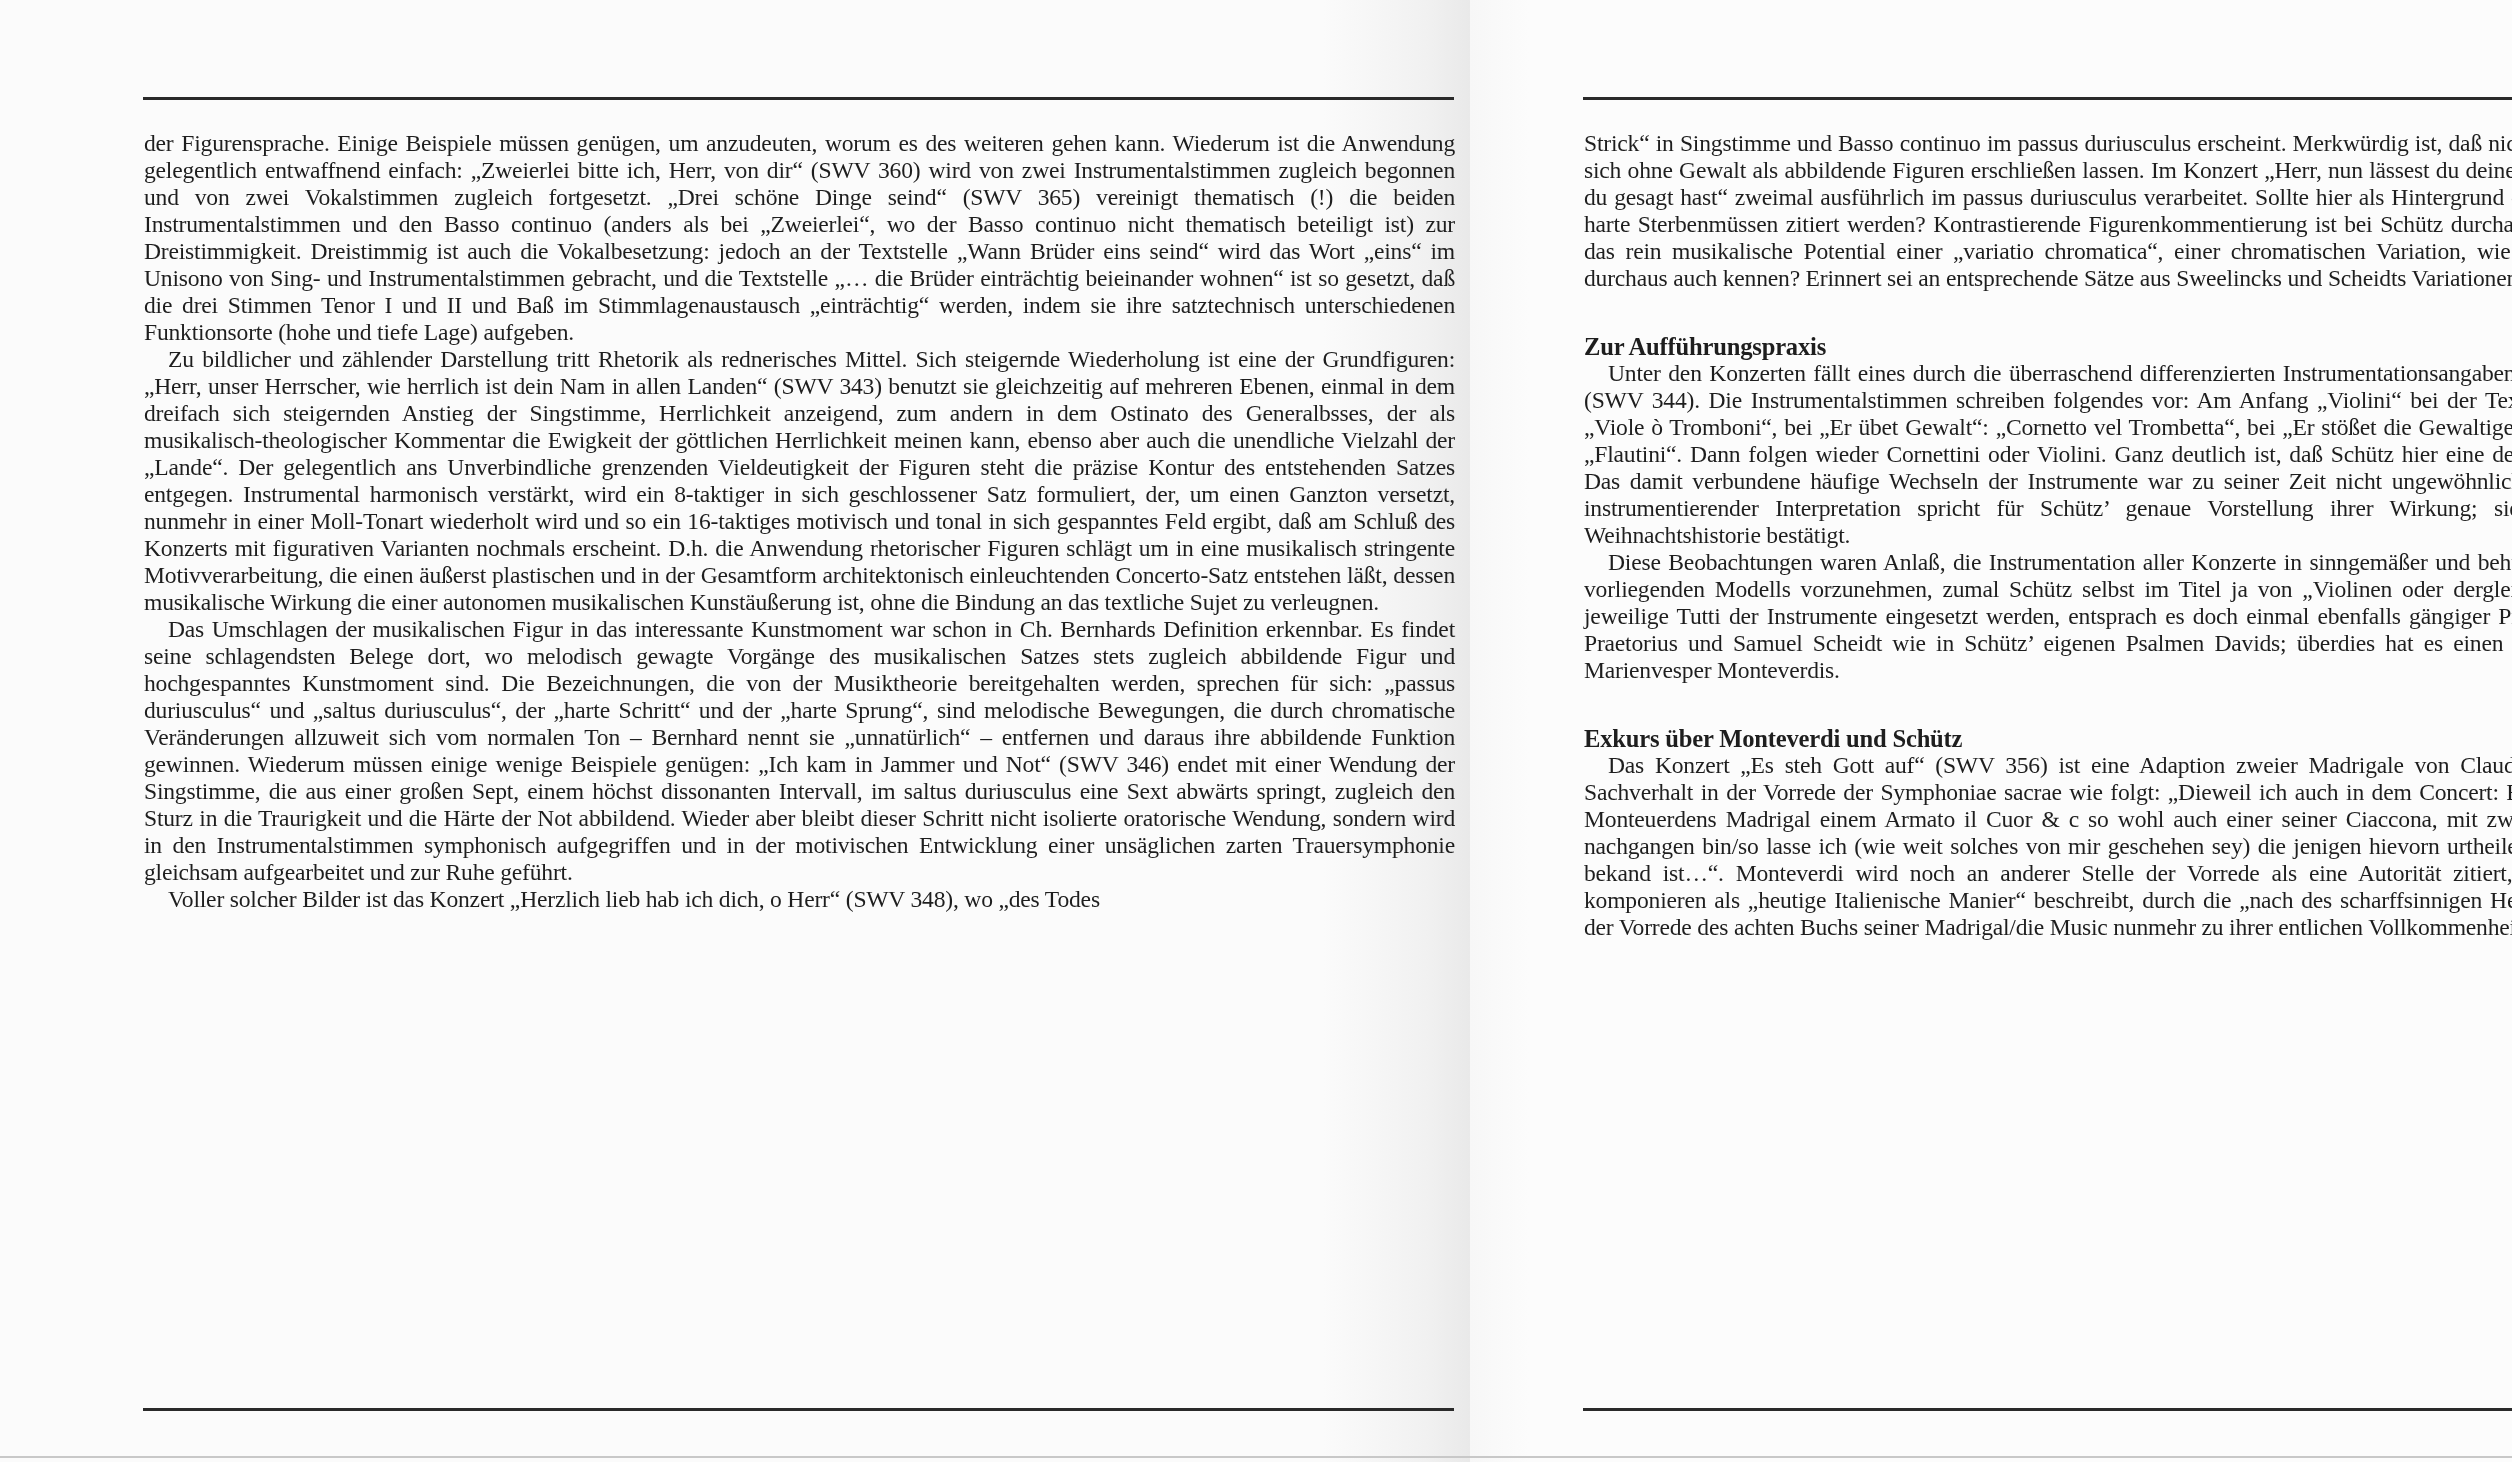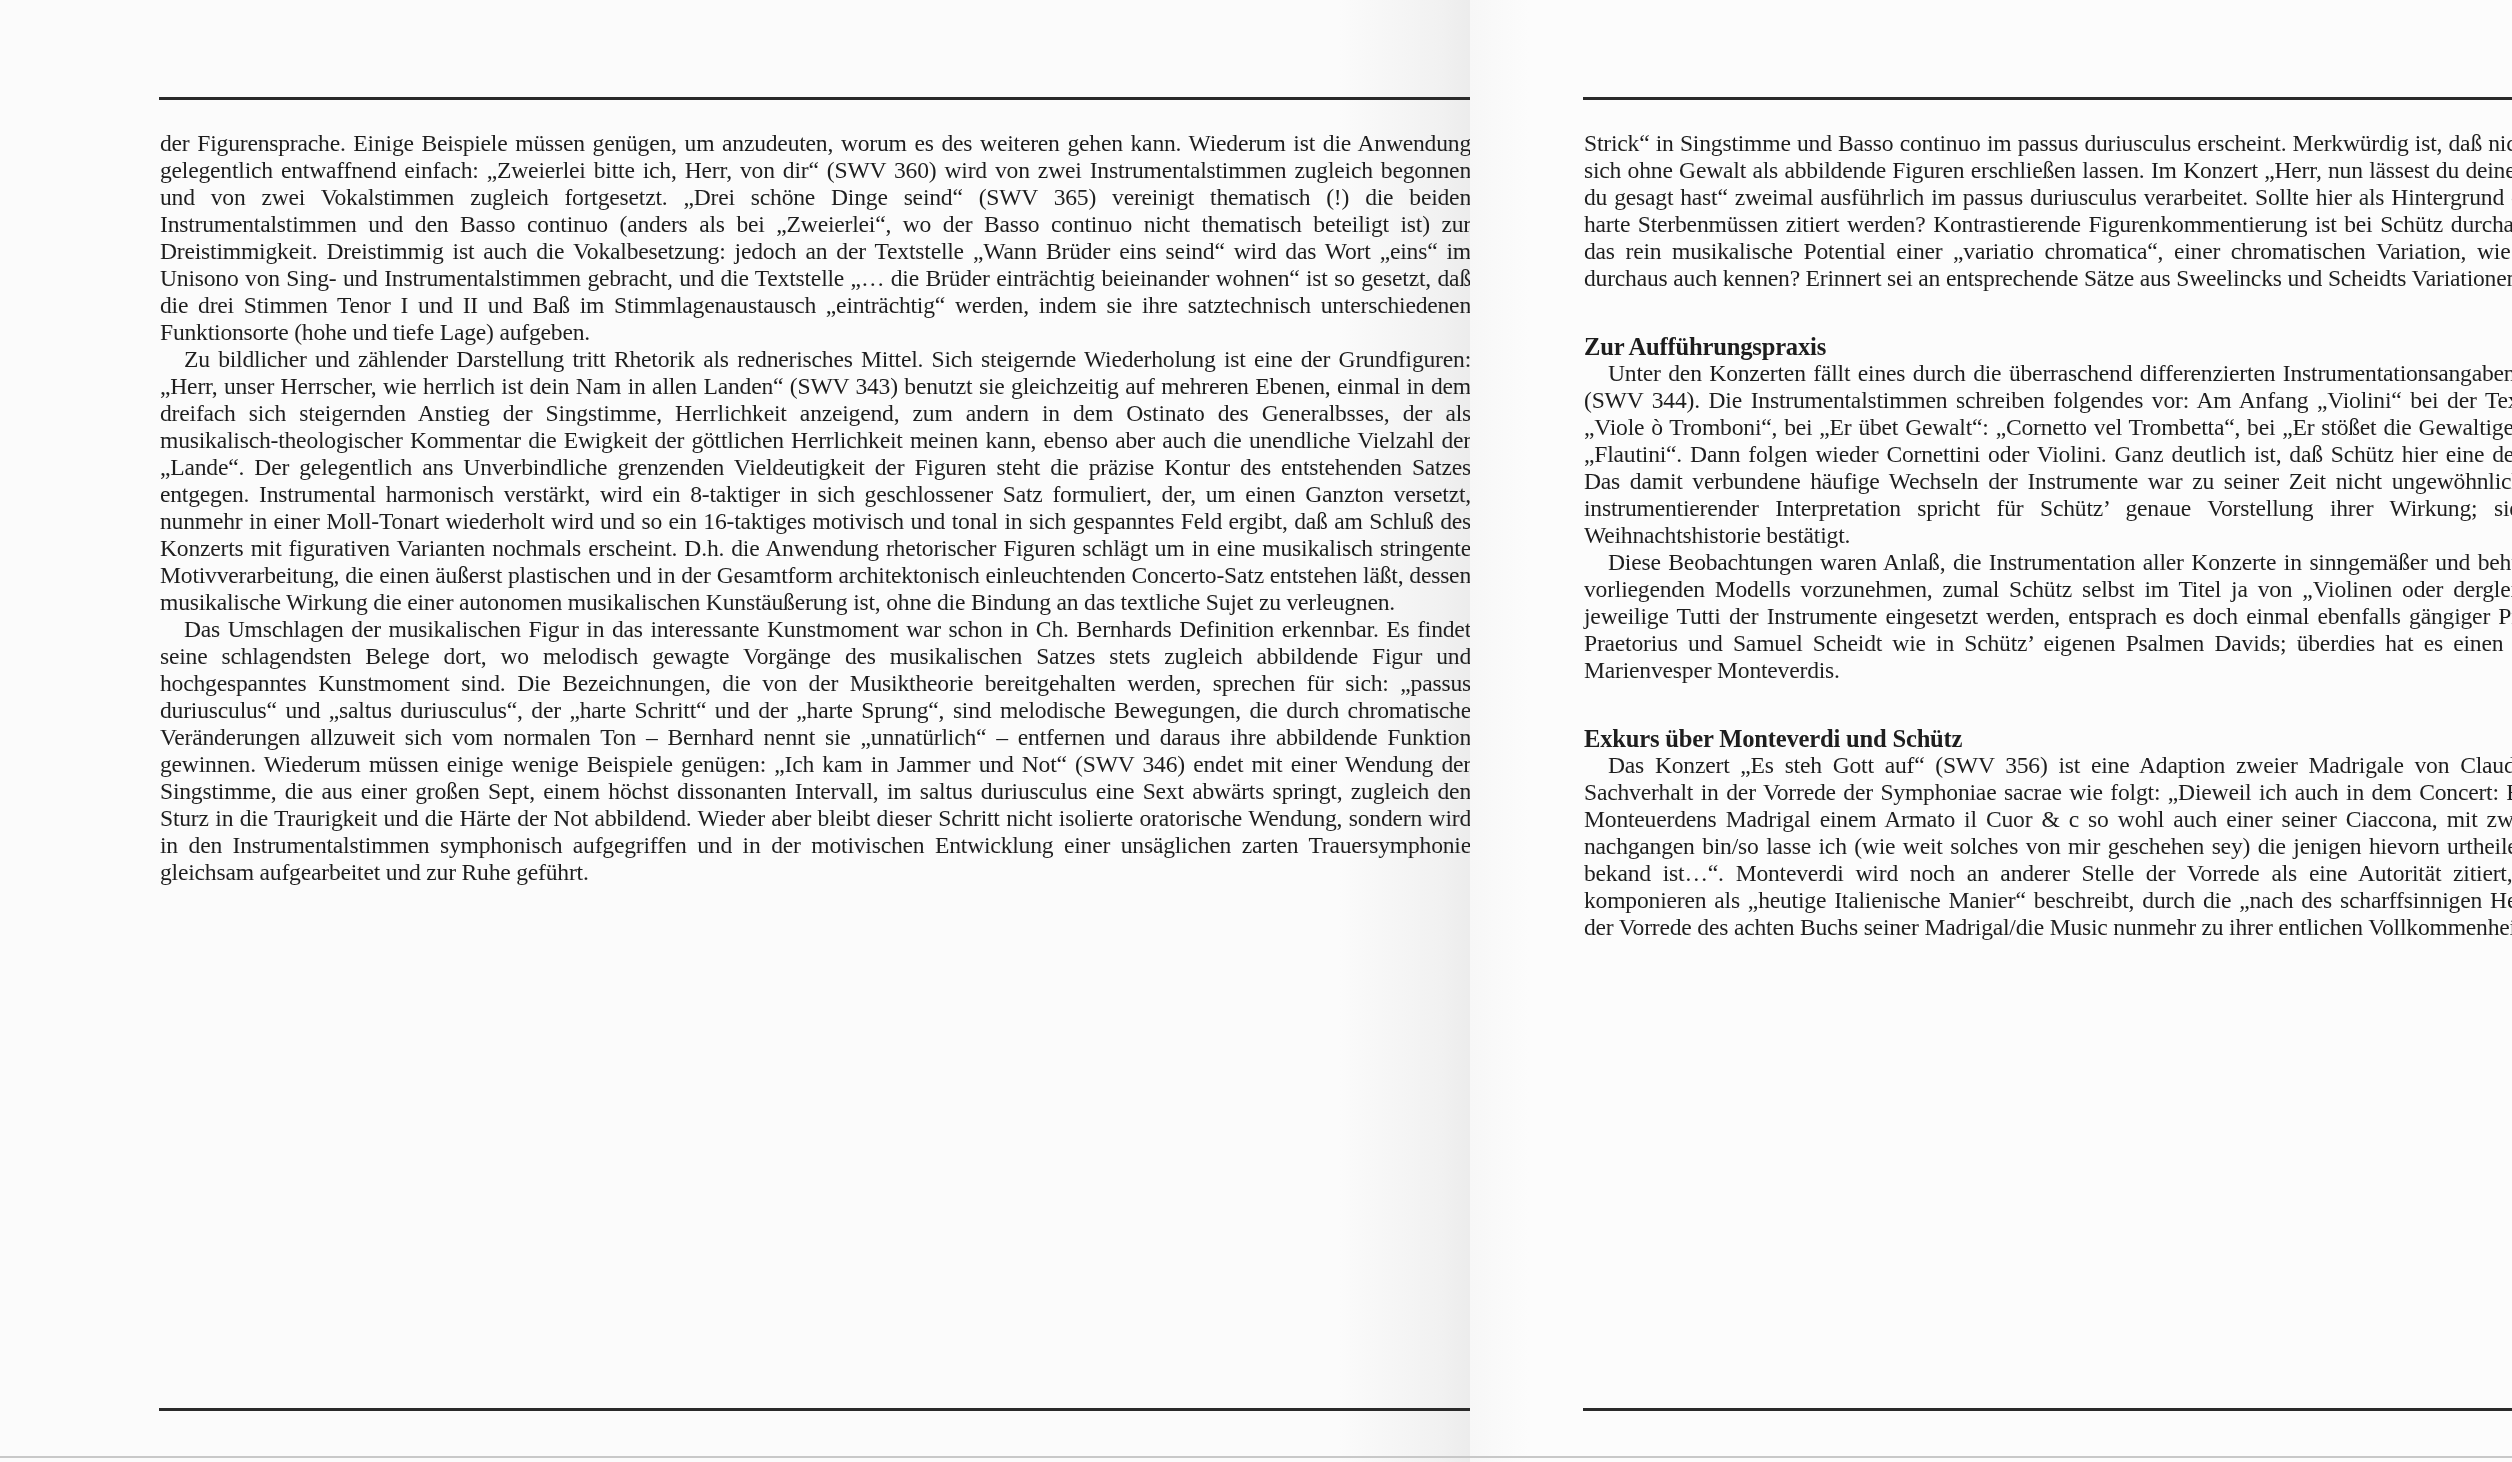--- a/index.html
+++ b/index.html
@@ -5,21 +5,21 @@
   html, body { margin: 0; padding: 0; }
   body {
     width: 2940px; height: 1463px; position: relative; overflow: hidden;
     background: #fbfbfb;
     font-family: "Liberation Serif", "DejaVu Serif", serif;
     color: #1e1e1e;
   }
   .page {
     position: absolute; top: 0; height: 1463px;
   }
-  #page-left { left: 0; width: 1470px; background: linear-gradient(to right, #fbfbfb 0%, #fbfbfb 90%, #f1f1f1 97%, #e9e9e9 100%); margin-left: 16px; }
+  #page-left { left: 0; width: 1470px; background: linear-gradient(to right, #fbfbfb 0%, #fbfbfb 90%, #f1f1f1 97%, #e9e9e9 100%); }
   #page-right { left: 1470px; width: 1470px; background: linear-gradient(to right, #f7f7f7 0%, #fcfcfc 4%, #fcfcfc 100%); }
   .rule {
     position: absolute; height: 3px; background: #2a2a2a;
   }
   #page-left .rule { left: 143px; width: 1311px; }
   #page-right .rule { left: 113px; width: 1299px; }
   .rule.top { top: 97px; }
   .rule.bottom { top: 1408px; }
   .column {
     position: absolute; top: 130px;
@@ -42,20 +42,21 @@
 </style>
 </head>
 <body>
 
 <div class="page" id="page-left">
   <div class="rule top"></div>
   <div class="column">
     <p class="para">der Figurensprache. Einige Beispiele müssen genügen, um anzudeuten, worum es des weiteren gehen kann. Wiederum ist die Anwendung gelegentlich entwaffnend einfach: „Zweierlei bitte ich, Herr, von dir“ (SWV 360) wird von zwei Instrumentalstimmen zugleich begonnen und von zwei Vokalstimmen zugleich fortgesetzt. „Drei schöne Dinge seind“ (SWV 365) vereinigt thematisch (!) die beiden Instrumentalstimmen und den Basso continuo (anders als bei „Zweierlei“, wo der Basso continuo nicht thematisch beteiligt ist) zur Dreistimmigkeit. Dreistimmig ist auch die Vokalbesetzung: jedoch an der Textstelle „Wann Brüder eins seind“ wird das Wort „eins“ im Unisono von Sing- und Instrumental­stimmen gebracht, und die Textstelle „… die Brüder einträchtig beieinander wohnen“ ist so gesetzt, daß die drei Stimmen Tenor I und II und Baß im Stimmlagenaustausch „einträchtig“ werden, indem sie ihre satztechnisch unterschiedenen Funktionsorte (hohe und tiefe Lage) aufgeben.</p>
     <p class="para indent">Zu bildlicher und zählender Darstellung tritt Rhetorik als rednerisches Mittel. Sich steigernde Wiederholung ist eine der Grundfiguren: „Herr, unser Herrscher, wie herrlich ist dein Nam in allen Landen“ (SWV 343) benutzt sie gleichzeitig auf mehreren Ebenen, einmal in dem dreifach sich steigernden Anstieg der Singstimme, Herrlichkeit anzeigend, zum andern in dem Ostinato des Generalbsses, der als musikalisch-theologischer Kommentar die Ewigkeit der göttlichen Herrlichkeit meinen kann, ebenso aber auch die unendliche Vielzahl der „Lande“. Der gelegentlich ans Unverbindliche grenzenden Vieldeutigkeit der Figuren steht die präzise Kontur des entstehenden Satzes entgegen. Instrumental harmonisch verstärkt, wird ein 8-taktiger in sich geschlossener Satz formuliert, der, um einen Ganzton versetzt, nunmehr in einer Moll-Tonart wiederholt wird und so ein 16-taktiges motivisch und tonal in sich gespanntes Feld ergibt, daß am Schluß des Konzerts mit figurativen Varianten nochmals erscheint. D.h. die Anwendung rhetorischer Figuren schlägt um in eine musikalisch stringente Motivverarbeitung, die einen äußerst plastischen und in der Gesamtform architektonisch einleuchtenden Concerto-Satz entstehen läßt, dessen musikalische Wirkung die einer autonomen musikalischen Kunstäußerung ist, ohne die Bindung an das textliche Sujet zu verleugnen.</p>
     <p class="para indent">Das Umschlagen der musikalischen Figur in das interessante Kunstmoment war schon in Ch. Bernhards Definition erkennbar. Es findet seine schlagendsten Belege dort, wo melodisch gewagte Vorgänge des musikalischen Satzes stets zugleich abbildende Figur und hochgespanntes Kunstmoment sind. Die Bezeichnungen, die von der Musiktheorie bereitgehalten werden, sprechen für sich: „passus duriusculus“ und „saltus duriusculus“, der „harte Schritt“ und der „harte Sprung“, sind melodische Bewegungen, die durch chromatische Veränderungen allzuweit sich vom normalen Ton – Bernhard nennt sie „unnatürlich“ – entfernen und daraus ihre abbildende Funktion gewinnen. Wiederum müssen einige wenige Beispiele genügen: „Ich kam in Jammer und Not“ (SWV 346) endet mit einer Wendung der Singstimme, die aus einer großen Sept, einem höchst dissonanten Intervall, im saltus duriusculus eine Sext abwärts springt, zugleich den Sturz in die Traurigkeit und die Härte der Not abbildend. Wieder aber bleibt dieser Schritt nicht isolierte oratorische Wendung, sondern wird in den Instrumentalstimmen symphonisch aufgegriffen und in der motivischen Entwicklung einer unsäglichen zarten Trauer­symphonie gleichsam aufgearbeitet und zur Ruhe geführt.</p>
+    <p class="para indent">Voller solcher Bilder ist das Konzert „Herzlich lieb hab ich dich, o Herr“ (SWV 348), wo „des Todes</p>
   </div>
   <div class="rule bottom"></div>
 </div>
 
 <div class="page" id="page-right">
   <div class="rule top"></div>
   <div class="column">
     <p class="para">Strick“ in Singstimme und Basso continuo im passus duriusculus erscheint. Merkwürdig ist, daß nicht alle derartigen chromatischen Gänge sich ohne Gewalt als abbildende Figuren erschließen lassen. Im Konzert „Herr, nun lässest du deinen Diener“ (SWV 352) ist der Text „wie du gesagt hast“ zweimal ausführlich im passus duriusculus verarbeitet. Sollte hier als Hintergrund der Gedanke an das trotz allem Frieden harte Sterbenmüssen zitiert werden? Kontrastierende Figurenkommentierung ist bei Schütz durchaus denkbar; oder dominiert hier bereits das rein musikalische Potential einer „variatio chromatica“, einer chromatischen Variation, wie sie zeitgenössische Kompositionen ja durchaus auch kennen? Erinnert sei an entsprechende Sätze aus Sweelincks und Scheidts Variationen für Tasten­instrumente.</p>
 
     <h2 class="heading">Zur Aufführungspraxis</h2>

